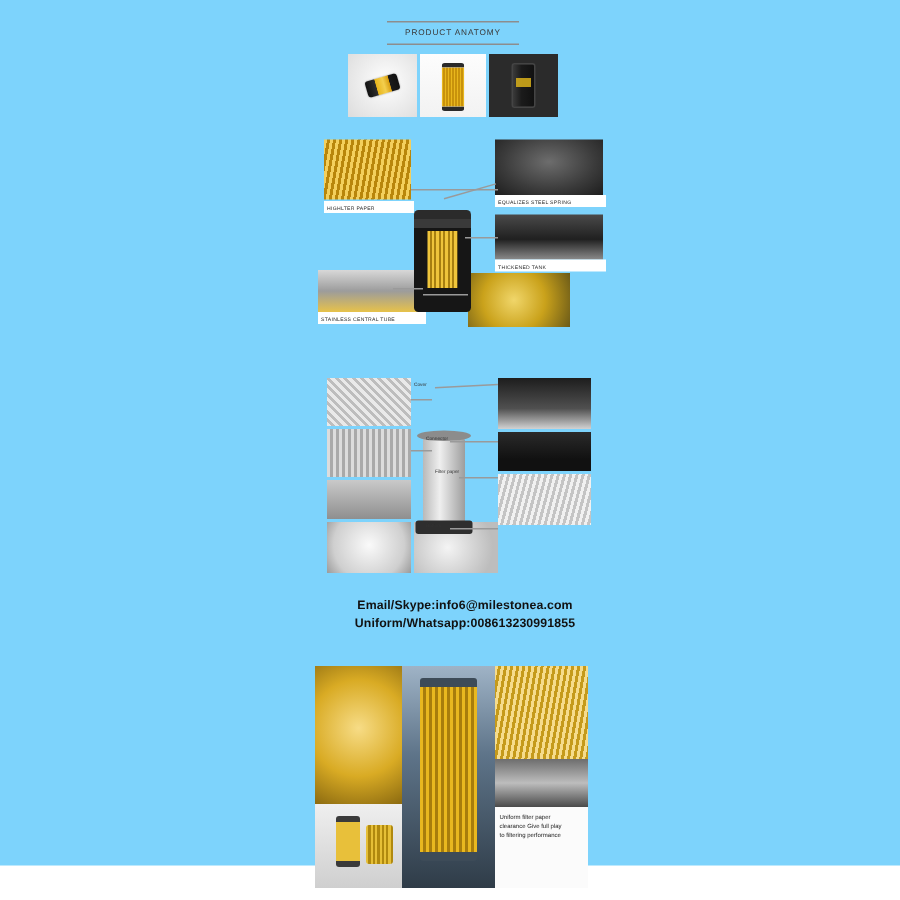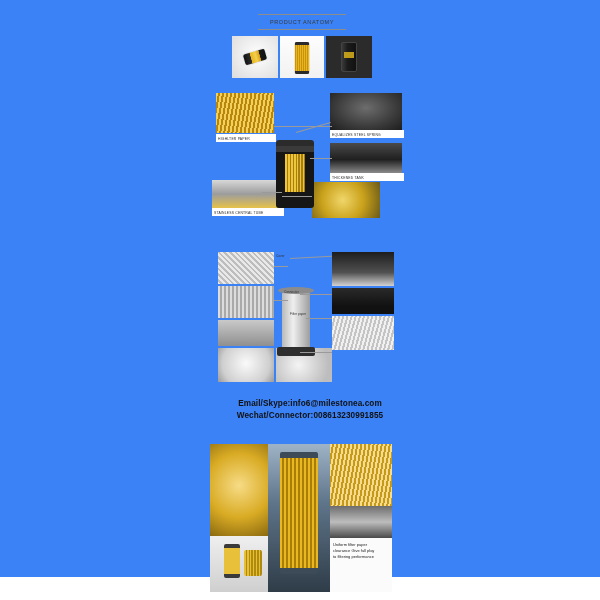--- a/index.html
+++ b/index.html
@@ -12,21 +12,21 @@
     height: 600px;
     font-family: "Liberation Sans", sans-serif;
     color: #222;
     overflow: hidden;
     position: relative;
   }
   .page {
     position: relative;
     width: 600px;
     height: 577px;
-    background: #3b82f6;
+    background: #7dd3fc;
   }
 
   
   .banner {
     position: absolute;
     left: 258px;
     top: 14px;
     width: 88px;
     height: 14px;
     border-top: 1px solid #8d8d8d;
@@ -342,21 +342,21 @@
 
   <div class="lead" style="left:290px; top:258px; width:42px; transform:rotate(-3deg);"></div>
   <div class="lead" style="left:300px; top:294px; width:32px;"></div>
   <div class="lead" style="left:306px; top:318px; width:26px;"></div>
   <div class="lead" style="left:274px; top:266px; width:14px;"></div>
   <div class="lead" style="left:274px; top:300px; width:14px;"></div>
   <div class="lead" style="left:300px; top:352px; width:32px;"></div>
 
   <div class="contact">
     <div>Email/Skype:info6@milestonea.com</div>
-    <div>Wechat/Connector:008613230991855</div>
+    <div>Uniform/Whatsapp:008613230991855</div>
   </div>
 
   <div class="s5-wrap">
     <div class="s5-left"></div>
     <div class="s5-left-cap">Stable filter material</div>
     <div class="s5-leftb">
       <div class="s5-leftb-obj"></div>
       <div class="s5-leftb-obj2"></div>
     </div>
     <div class="s5-mid">

